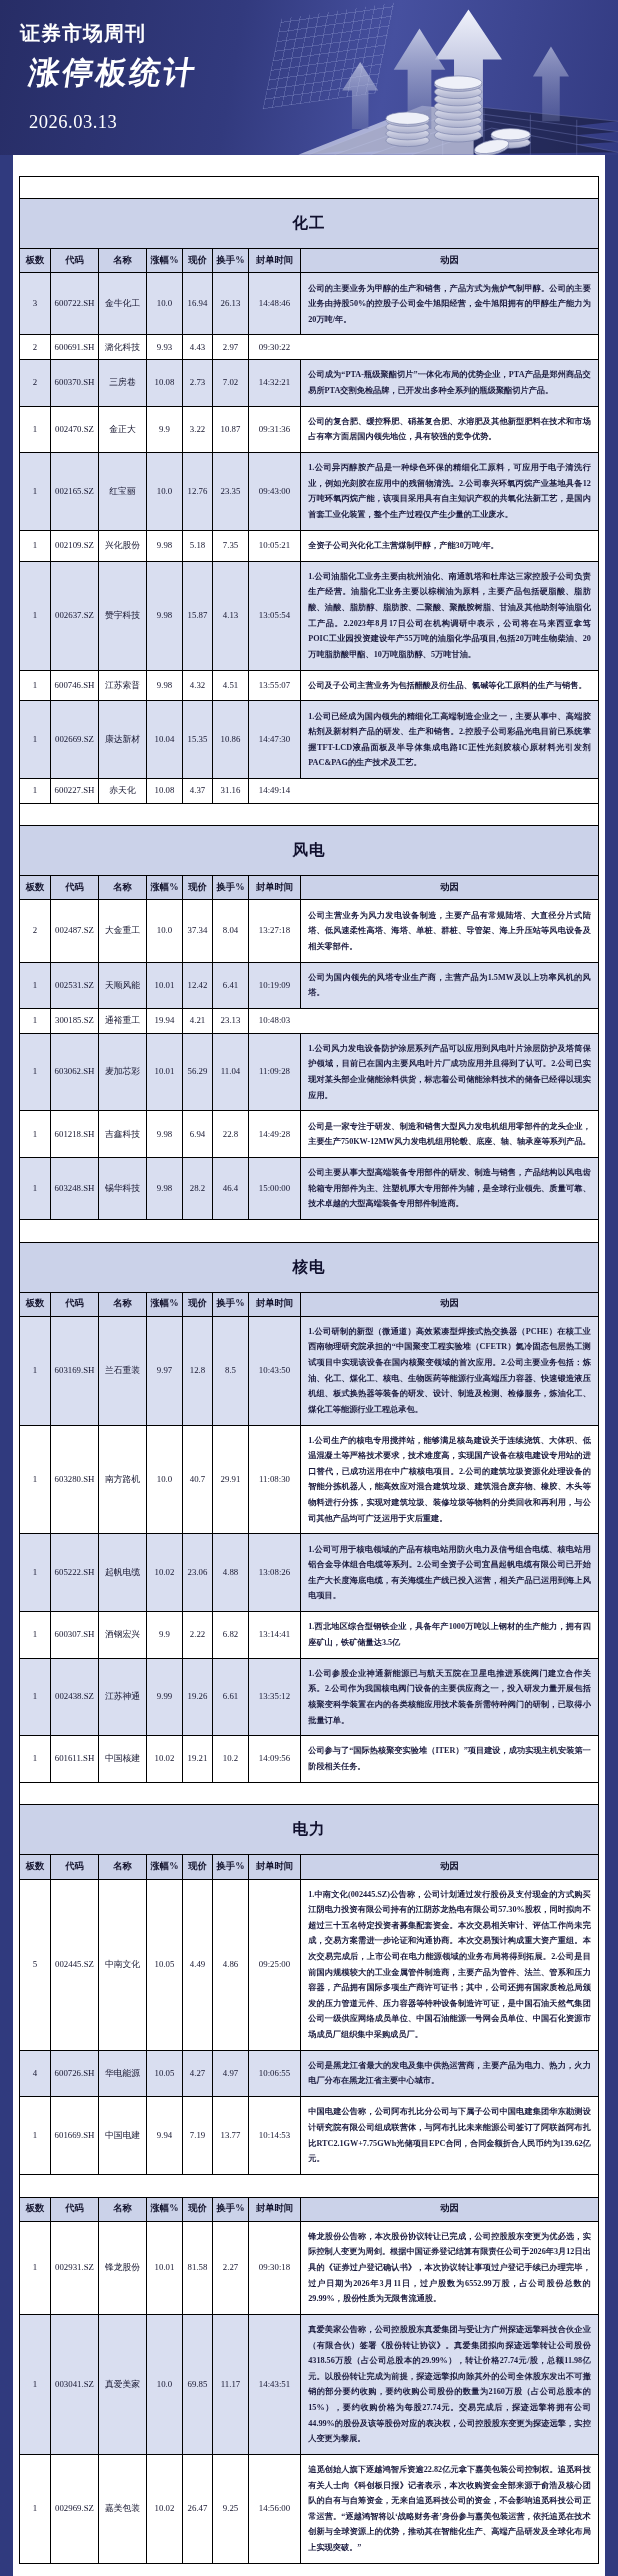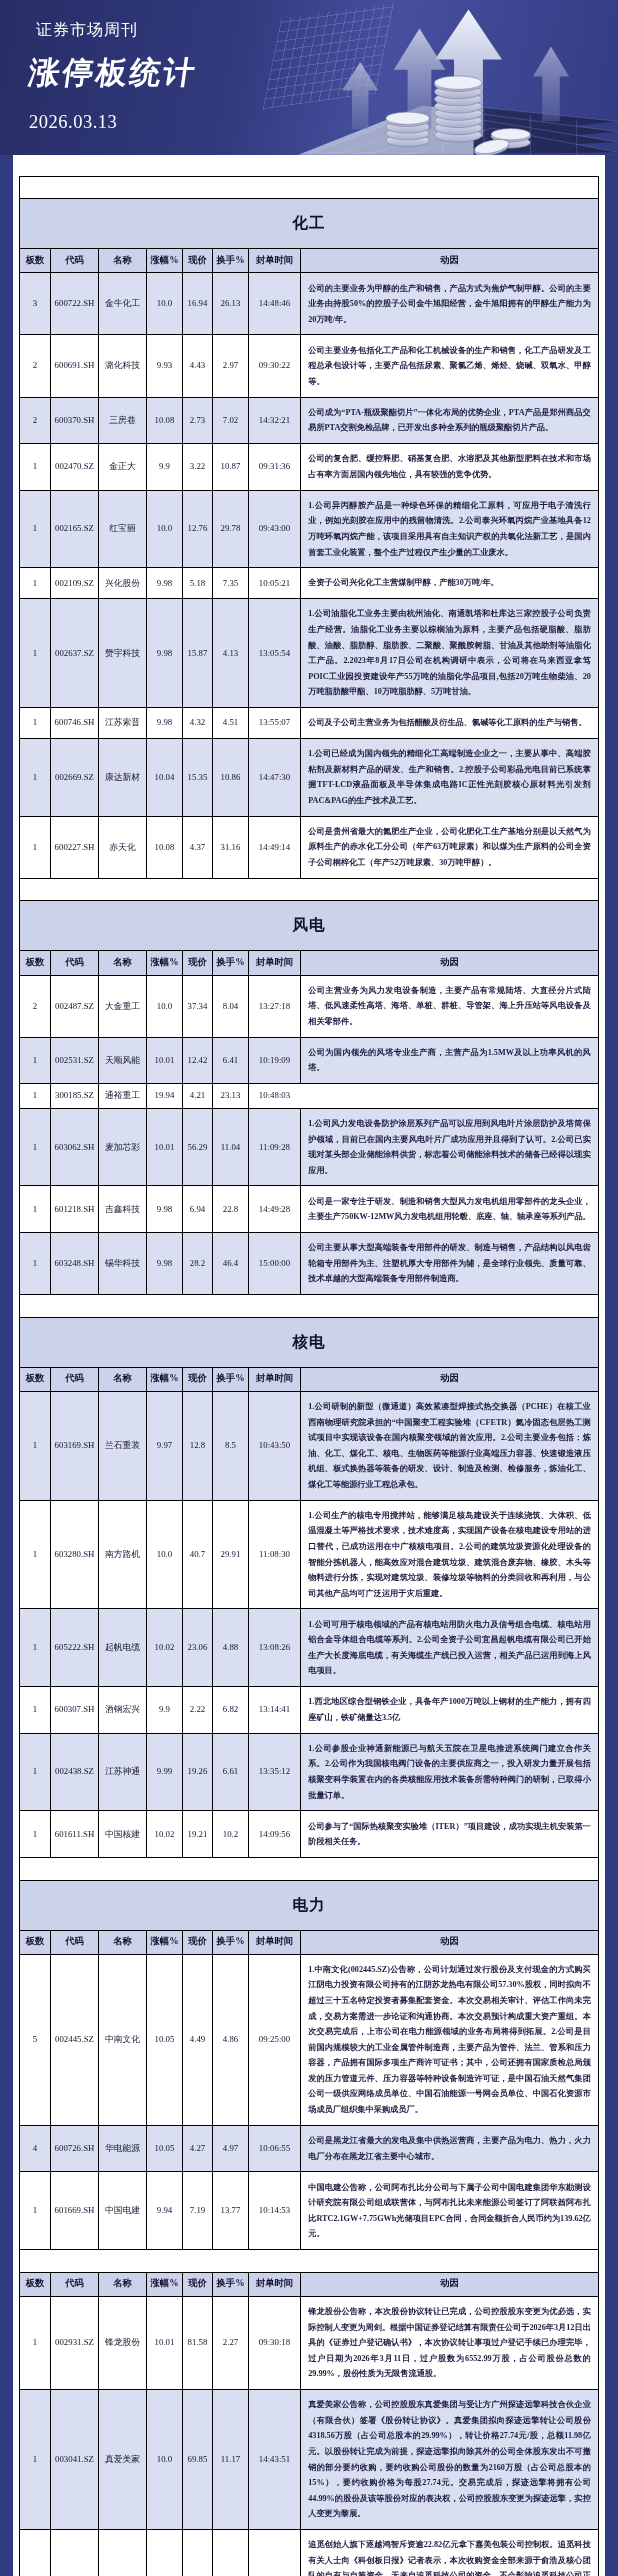--- a/index.html
+++ b/index.html
@@ -18,21 +18,21 @@
     background:linear-gradient(100deg,#272d66 0%,#323a7e 38%,#46509f 62%,#333b82 100%);
   }
   .banner-grid{
     position:absolute;left:44%;top:8%;width:113px;height:88px;
     background:
       repeating-linear-gradient(0deg,rgba(160,170,220,.28) 0 1px,transparent 1px 9.3px),
       repeating-linear-gradient(90deg,rgba(160,170,220,.28) 0 1px,transparent 1px 9.3px);
     transform:skewY(-8deg) skewX(-12deg);
   }
   .banner-art{position:absolute;right:0;top:0;height:155px;width:330px;}
-  .pub{position:absolute;left:36px;top:19.6px;color:#ffffff;font-size:16px;font-weight:normal;letter-spacing:1px;}
+  .pub{position:absolute;left:20px;top:19.6px;color:#ffffff;font-size:20px;font-weight:bold;letter-spacing:1px;}
   .title{
     position:absolute;left:29px;top:52px;margin:0;color:#ffffff;
     font-size:31px;font-weight:900;letter-spacing:2.6px;transform:skewX(-8deg);
     font-family:"Liberation Sans","DejaVu Sans",sans-serif;
   }
   .date{position:absolute;left:29px;top:112px;color:#ffffff;font-size:18.5px;letter-spacing:0.5px;}
   
   .panel{background:#ffffff;margin:0 13.4px;padding:20.6px 0 15.5px;}
   .big-table{
     width:578px;margin:0 auto;
@@ -183,21 +183,20 @@
   </div>
 
   <div class="row">
     <div class="c">2</div>
     <div class="c">600691.SH</div>
     <div class="c">潞化科技</div>
     <div class="c">9.93</div>
     <div class="c">4.43</div>
     <div class="c">2.97</div>
     <div class="c">09:30:22</div>
-    <div class="c c-reason">公司主要业务包括化工产品和化工机械设备的生产和销售，化工产品研发及工程总承包设计等，主要产品包括尿素、聚氯乙烯、烯烃、烧碱、双氧水、甲醇等。</div>
   </div>
 
   <div class="row alt">
     <div class="c">2</div>
     <div class="c">600370.SH</div>
     <div class="c">三房巷</div>
     <div class="c">10.08</div>
     <div class="c">2.73</div>
     <div class="c">7.02</div>
     <div class="c">14:32:21</div>
@@ -214,21 +213,21 @@
     <div class="c">09:31:36</div>
     <div class="c c-reason">公司的复合肥、缓控释肥、硝基复合肥、水溶肥及其他新型肥料在技术和市场占有率方面居国内领先地位，具有较强的竞争优势。</div>
   </div>
 
   <div class="row alt">
     <div class="c">1</div>
     <div class="c">002165.SZ</div>
     <div class="c">红宝丽</div>
     <div class="c">10.0</div>
     <div class="c">12.76</div>
-    <div class="c">29.78</div>
+    <div class="c">23.35</div>
     <div class="c">09:43:00</div>
     <div class="c c-reason">1.公司异丙醇胺产品是一种绿色环保的精细化工原料，可应用于电子清洗行业，例如光刻胶在应用中的残留物清洗。2.公司泰兴环氧丙烷产业基地具备12万吨环氧丙烷产能，该项目采用具有自主知识产权的共氧化法新工艺，是国内首套工业化装置，整个生产过程仅产生少量的工业废水。</div>
   </div>
 
   <div class="row">
     <div class="c">1</div>
     <div class="c">002109.SZ</div>
     <div class="c">兴化股份</div>
     <div class="c">9.98</div>
     <div class="c">5.18</div>
@@ -271,21 +270,20 @@
   </div>
 
   <div class="row">
     <div class="c">1</div>
     <div class="c">600227.SH</div>
     <div class="c">赤天化</div>
     <div class="c">10.08</div>
     <div class="c">4.37</div>
     <div class="c">31.16</div>
     <div class="c">14:49:14</div>
-    <div class="c c-reason">公司是贵州省最大的氮肥生产企业，公司化肥化工生产基地分别是以天然气为原料生产的赤水化工分公司（年产63万吨尿素）和以煤为生产原料的公司全资子公司桐梓化工（年产52万吨尿素、30万吨甲醇）。</div>
   </div>
 </div>
   </section>
 
   <section class="section">
     <div class="sep"></div>
     <div class="band">风电</div>
     <div class="row head">
             <div class="c">板数</div>
             <div class="c">代码</div>

